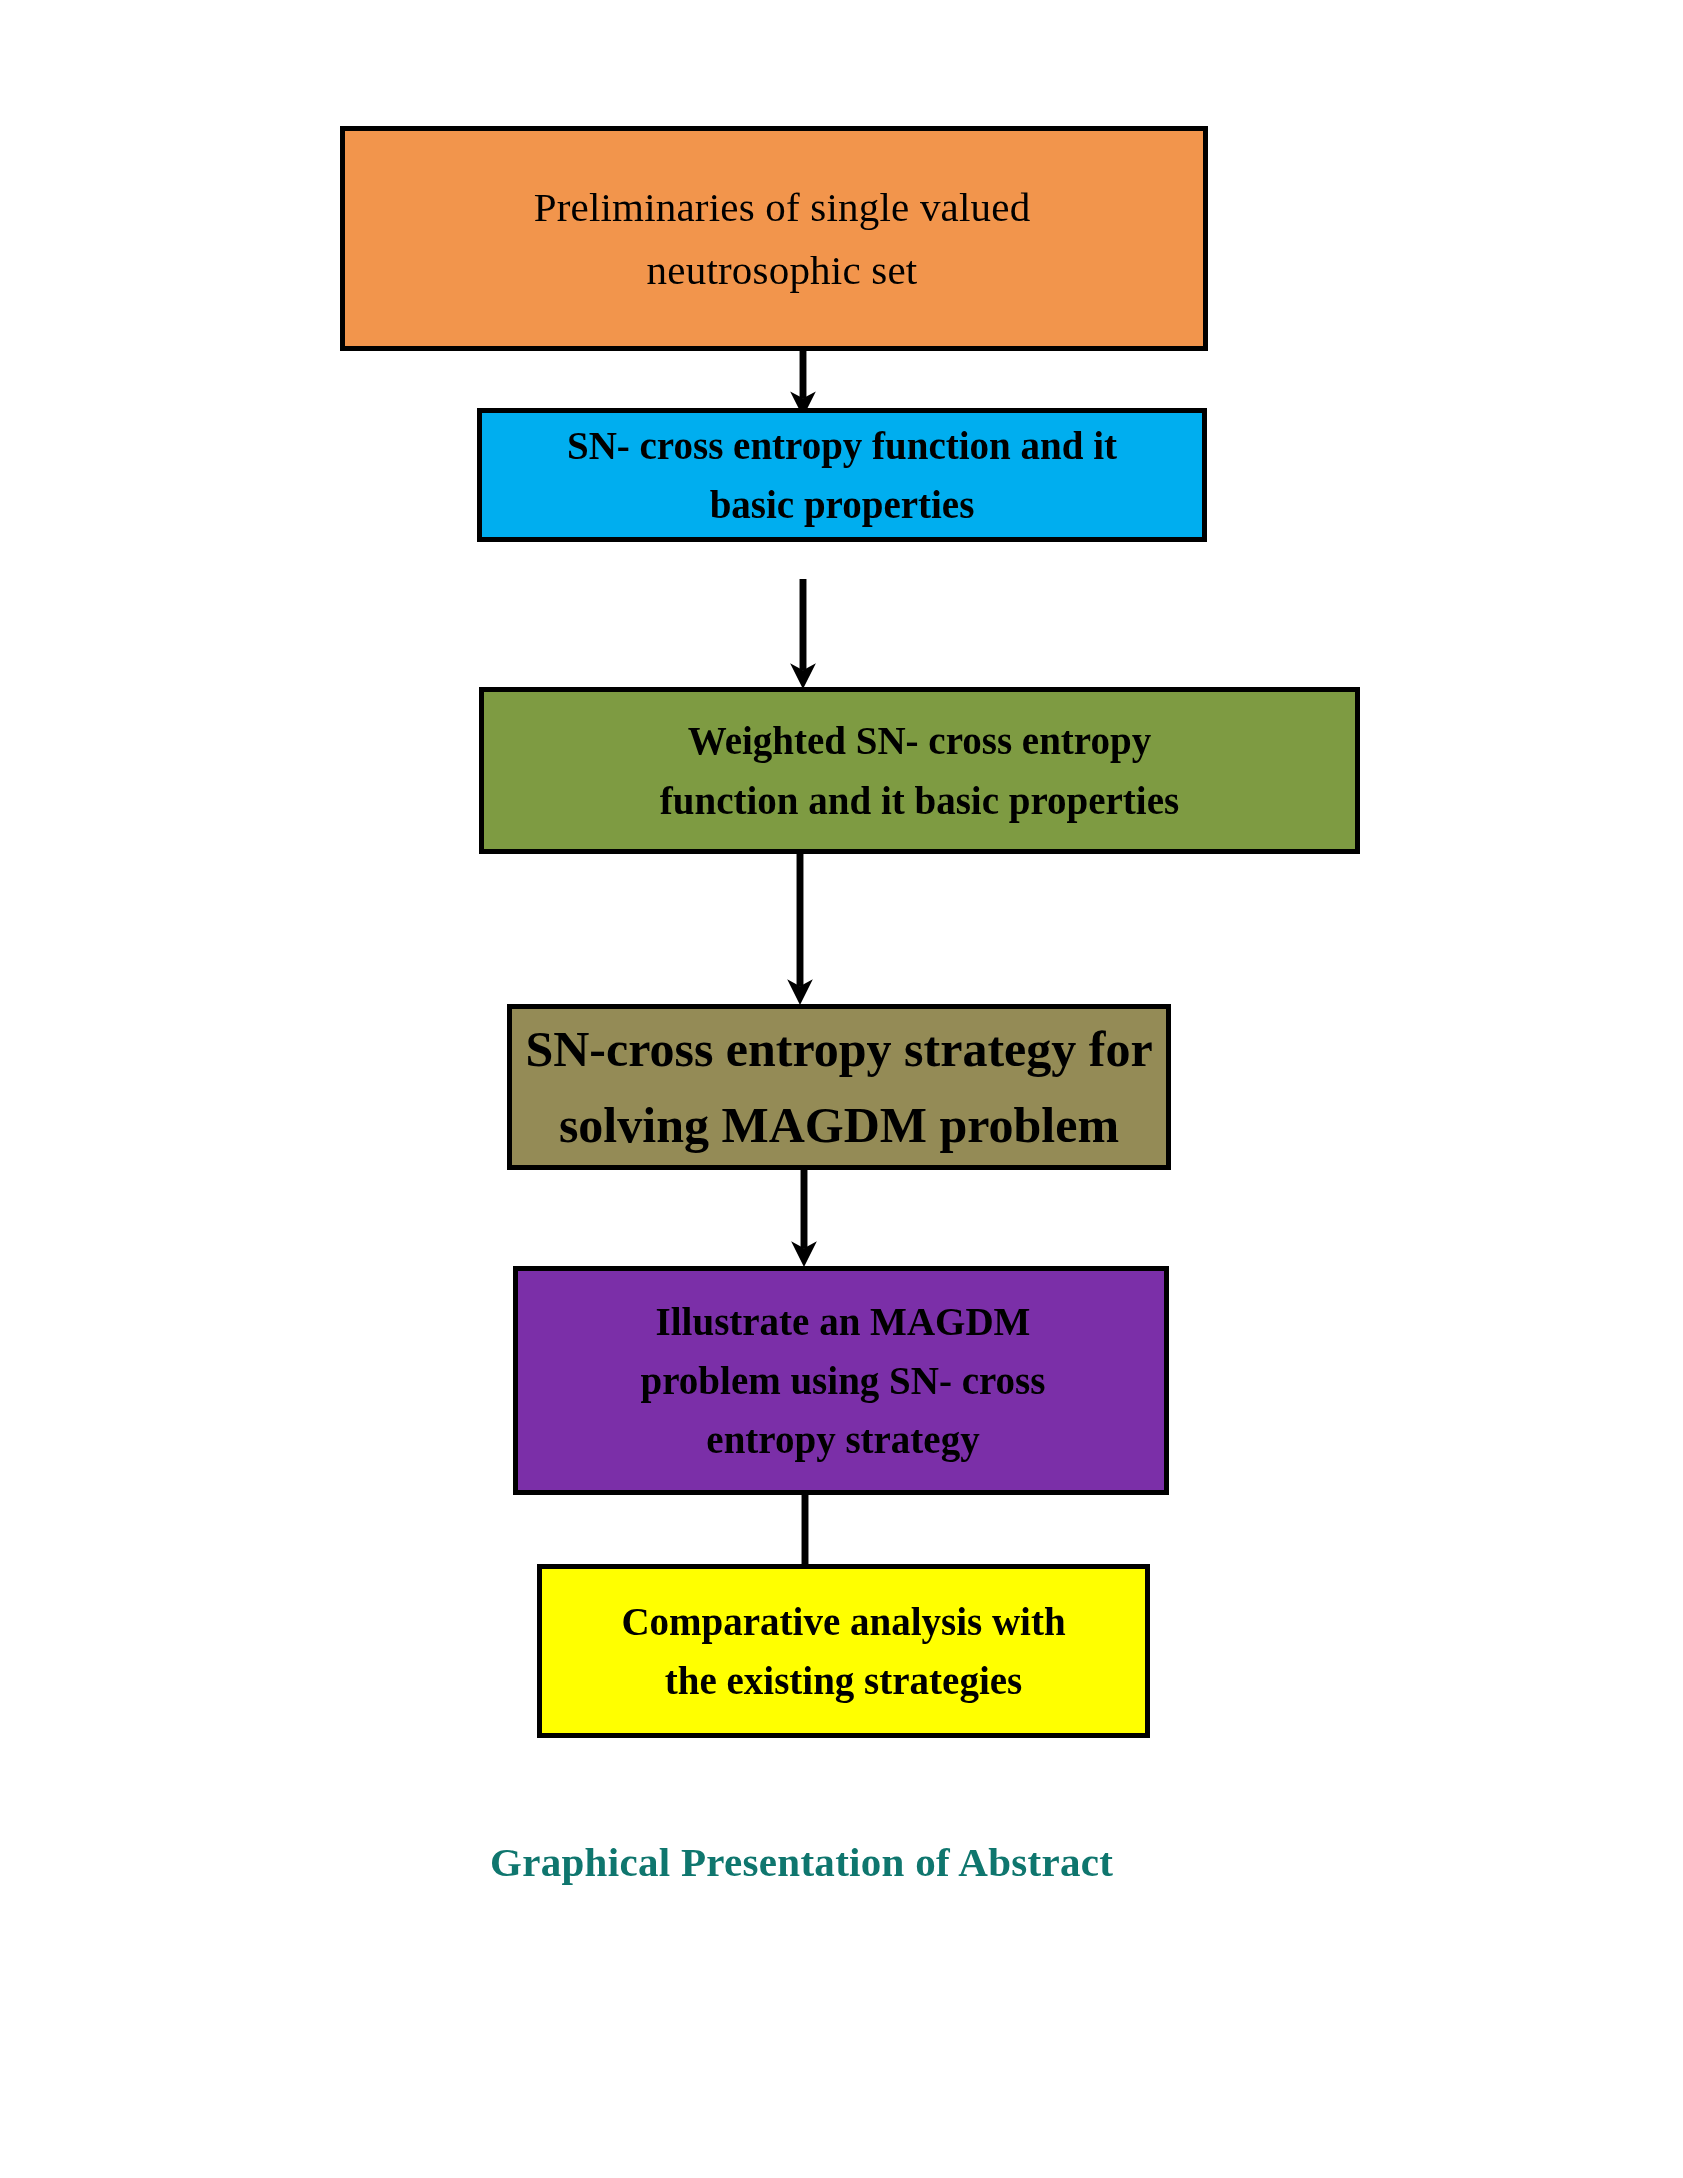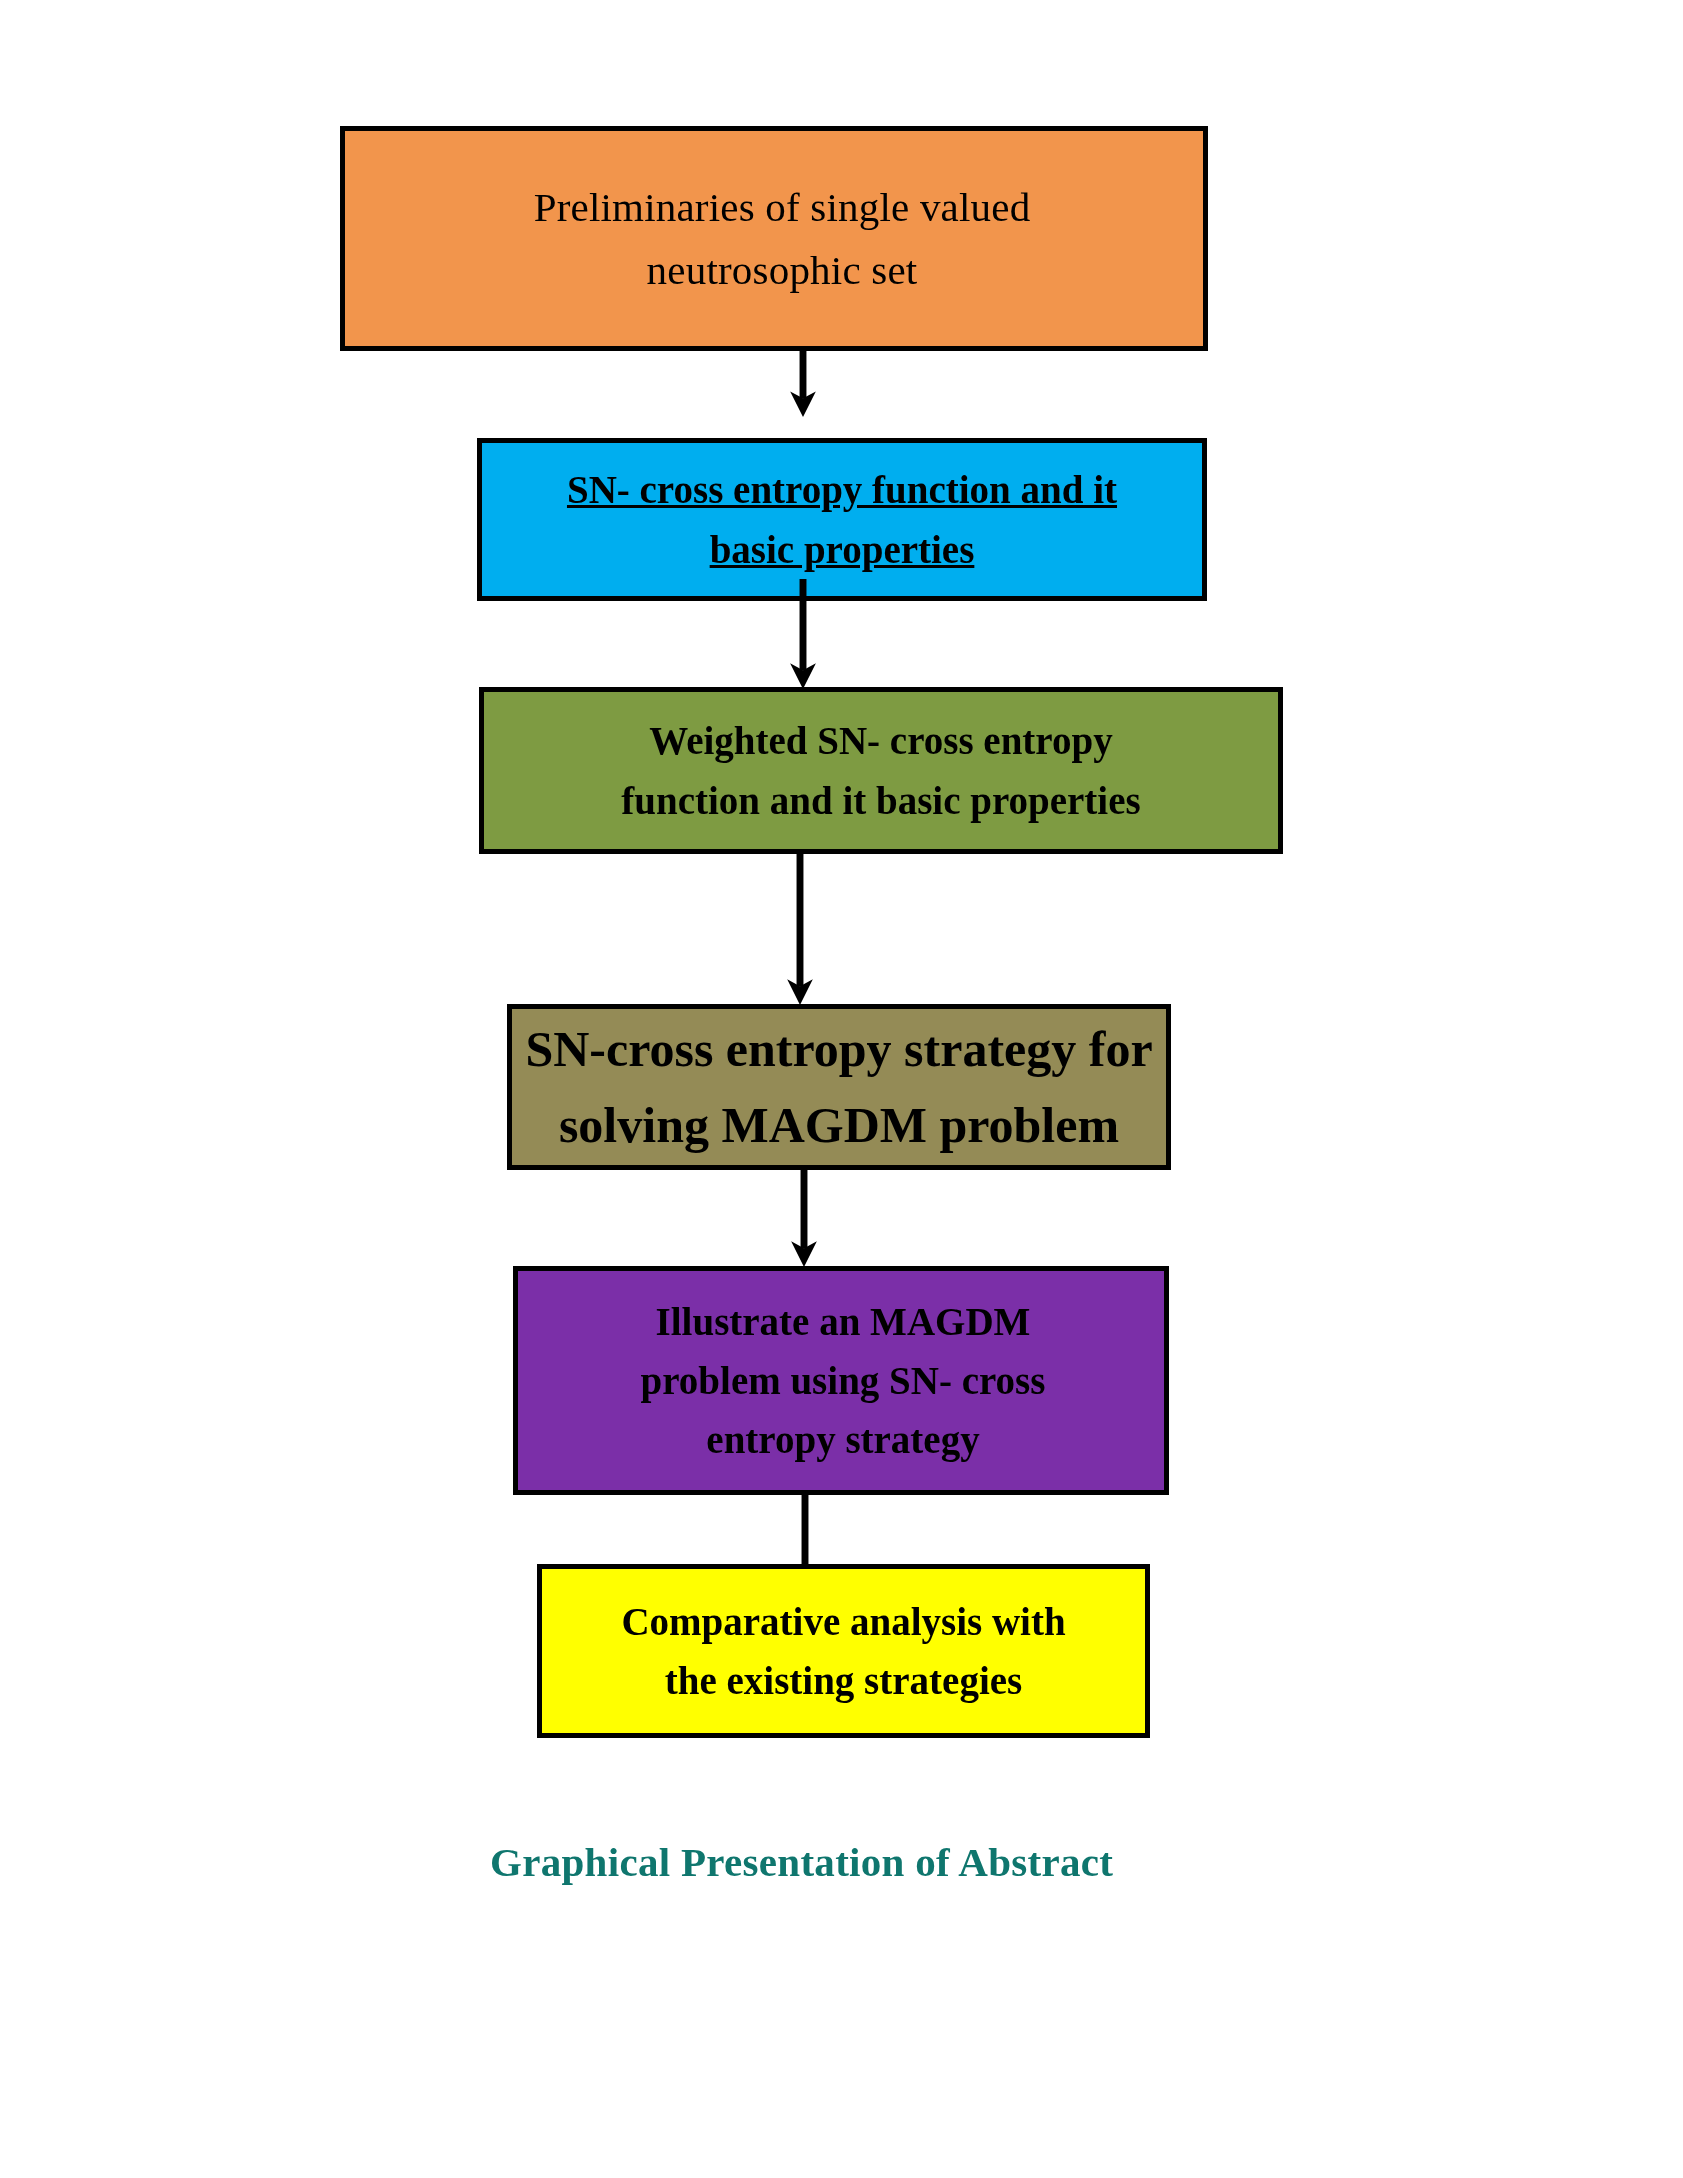--- a/index.html
+++ b/index.html
@@ -53,34 +53,33 @@
     background: #F2954C;
     font-weight: 400;
     font-size: 41px;
     letter-spacing: 0.2px;
     padding-left: 28px;
   }
 
   
   #node-sn-cross {
     left: 477px;
-    top: 438px;
+    top: 408px;
     width: 730px;
-    height: 163px;
+    height: 134px;
     background: #00AEEF;
     font-weight: 700;
     font-size: 39px;
-    text-decoration: underline;
   }
 
   
   #node-weighted {
     left: 479px;
     top: 687px;
-    width: 804px;
+    width: 881px;
     height: 167px;
     background: #7E9B42;
     font-weight: 700;
     font-size: 39px;
   }
 
   
   #node-strategy {
     left: 507px;
     top: 1004px;

